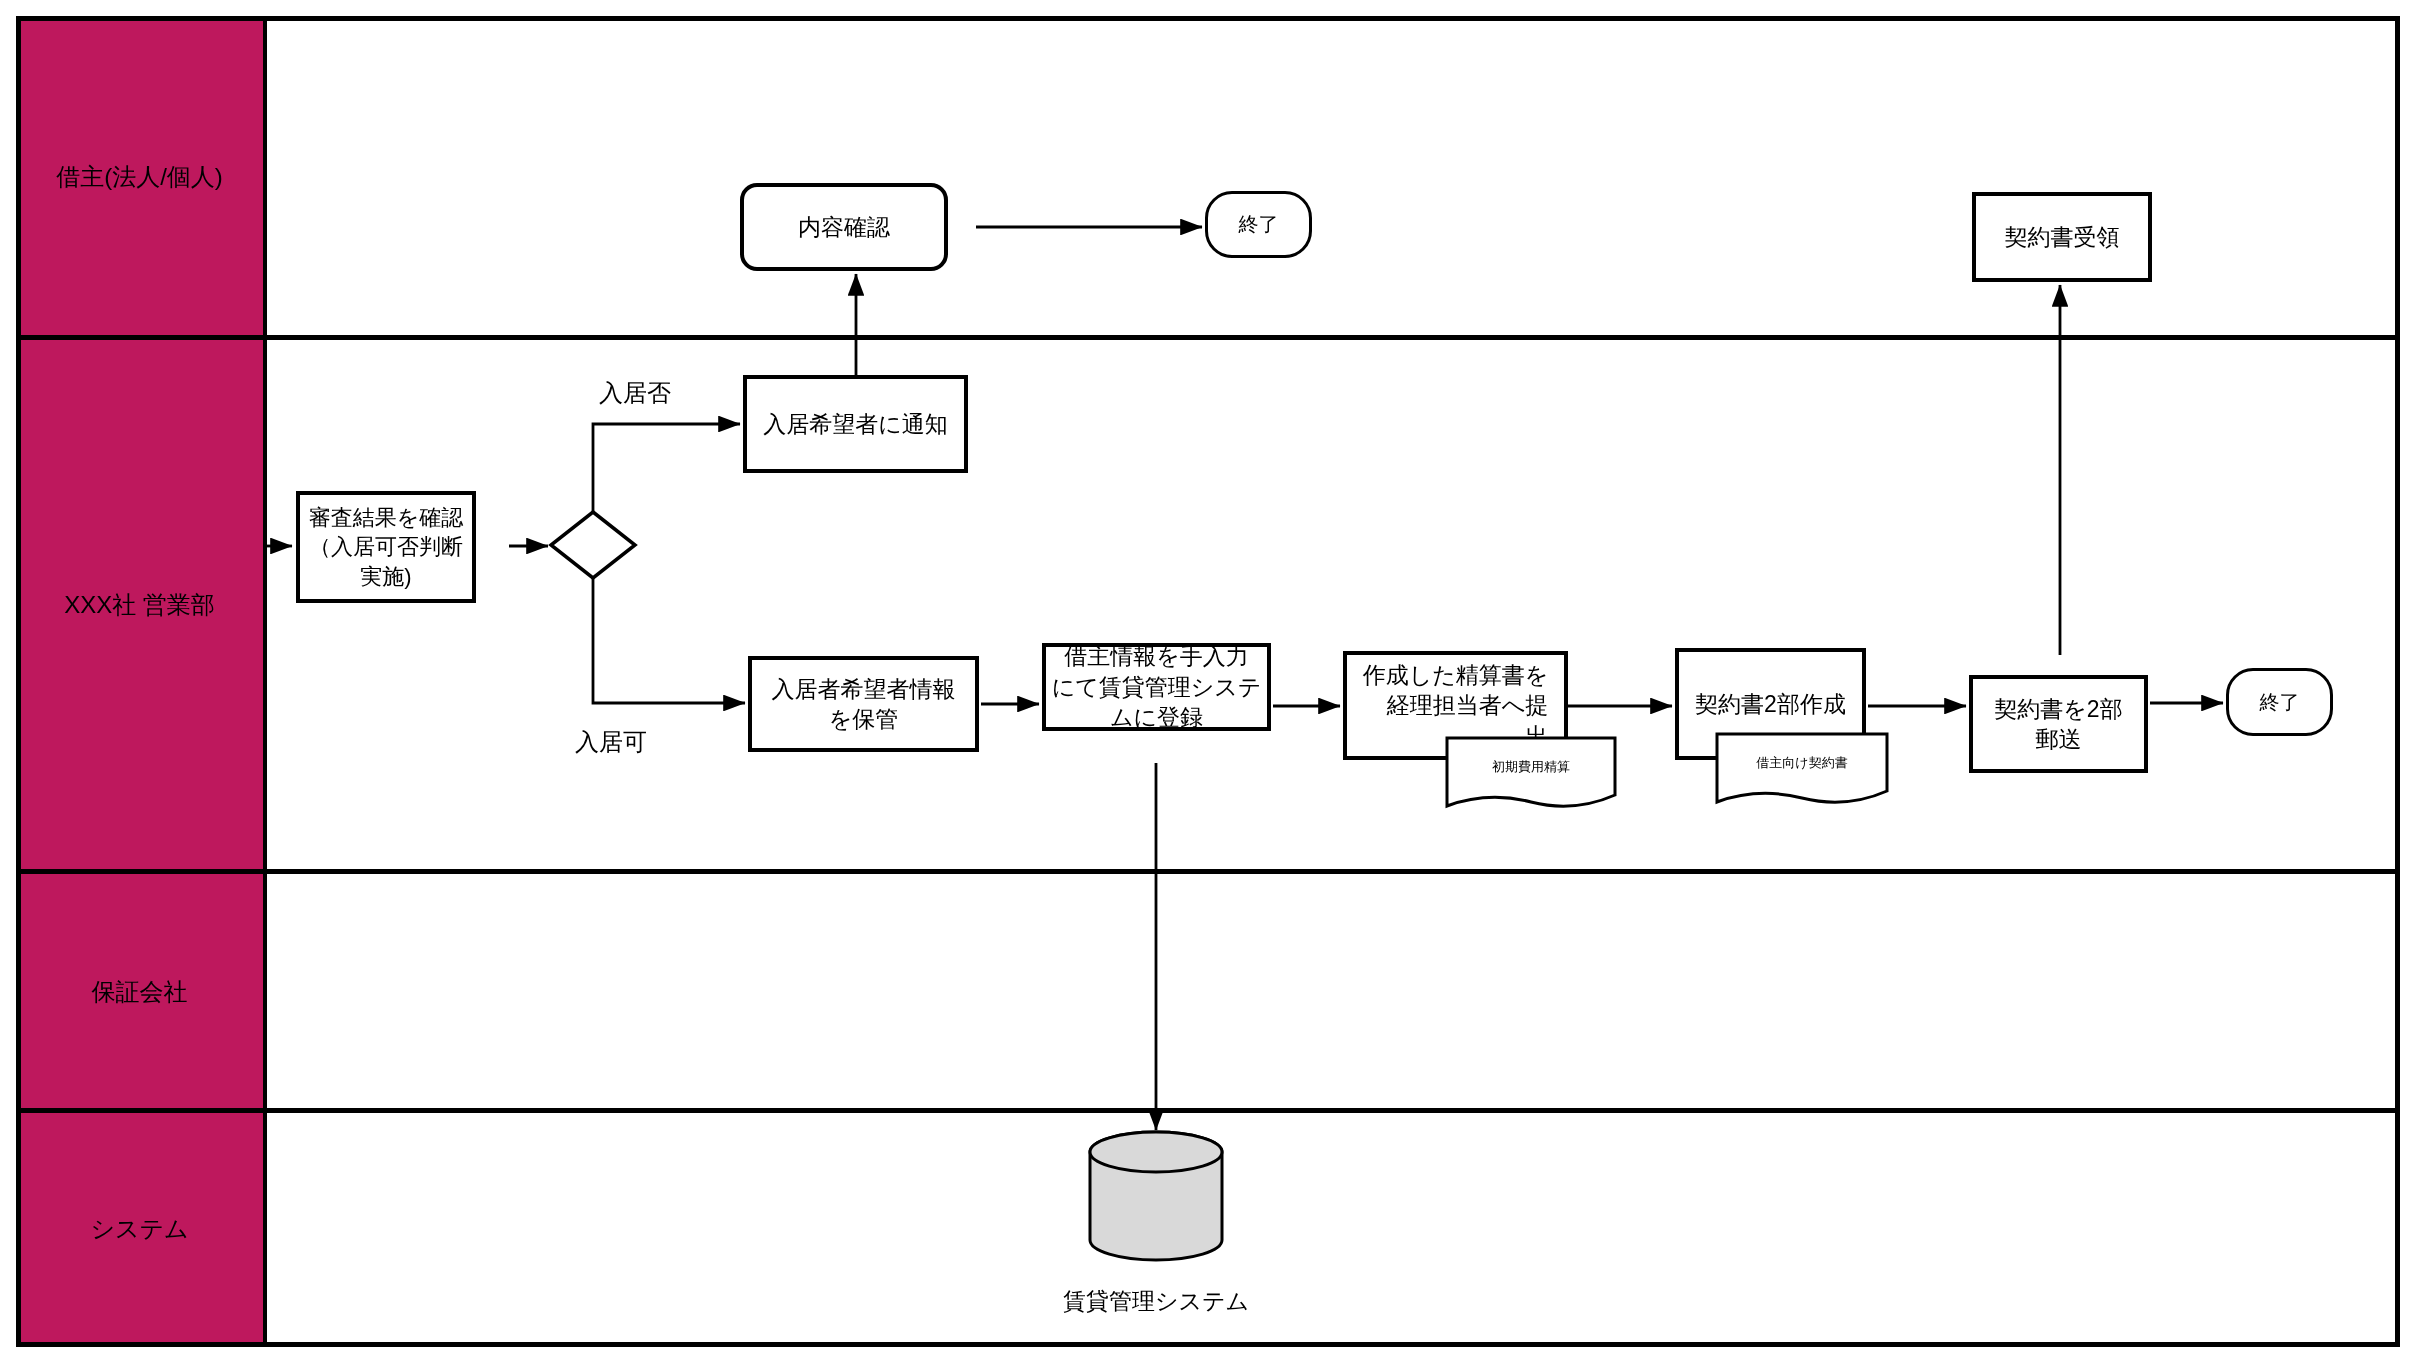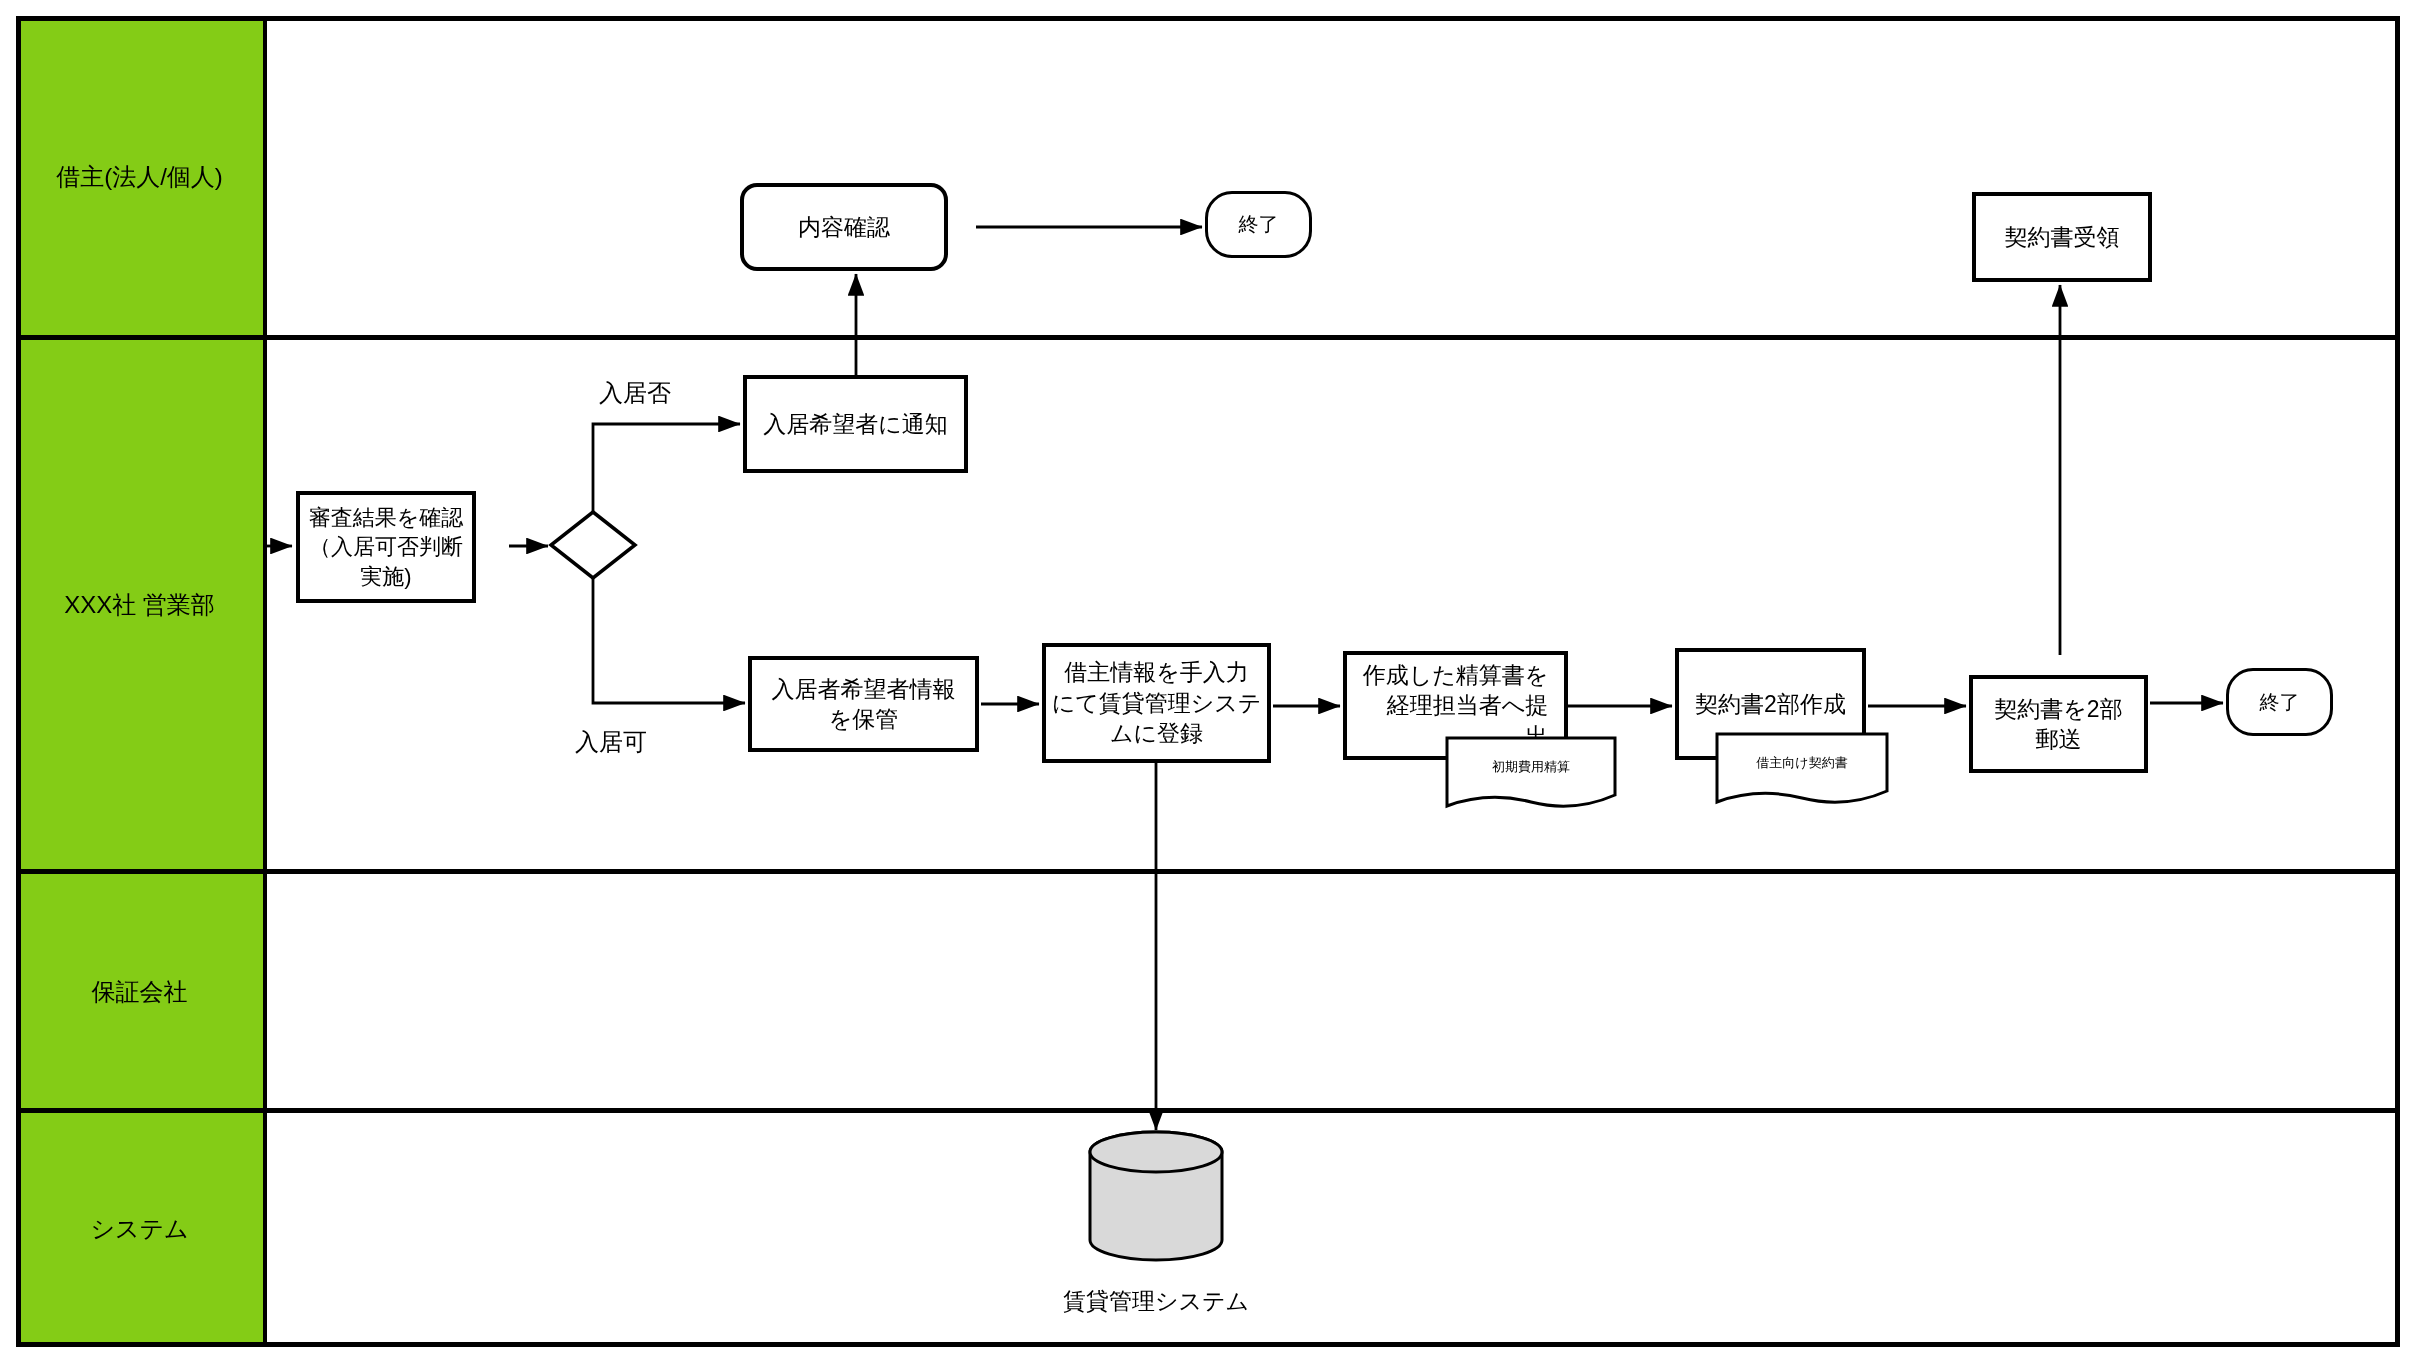--- a/index.html
+++ b/index.html
@@ -1,21 +1,21 @@
 <!DOCTYPE html>
 <html><head>
 <meta charset="utf-8">
 <style>
   html,body{margin:0;padding:0;background:#ffffff;font-family:"Liberation Sans",sans-serif;}
   #canvas{position:relative;width:2416px;height:1366px;background:#ffffff;overflow:hidden;}
 
   
   .frame{position:absolute;left:16px;top:16px;width:2384px;height:1331px;
          border:5px solid #000;box-sizing:border-box;z-index:0;}
-  .lane-cell{position:absolute;left:16px;width:251px;background:#84cc16;
+  .lane-cell{position:absolute;left:16px;width:251px;background:#be185d;
              border-right:4px solid #000;box-sizing:border-box;
              display:flex;align-items:center;justify-content:center;
              font-size:24px;color:#000;z-index:0;text-align:center;}
   .lane-sep{position:absolute;left:16px;width:2384px;height:5px;background:#000;z-index:1;}
 
   
   .node{position:absolute;background:#ffffff;border:4px solid #000;box-sizing:border-box;
         display:flex;align-items:center;justify-content:center;text-align:center;
         font-size:23px;line-height:1.32;color:#000;white-space:pre-line;z-index:2;}
   .terminator{border:3px solid #000;border-radius:27px;font-size:20px;}
@@ -76,21 +76,21 @@
   <div class="node" style="left:1972px;top:192px;width:180px;height:90px;">契約書受領</div>
 
   <div class="node small-font" style="left:296px;top:491px;width:180px;height:112px;">審査結果を確認
 （入居可否判断
 実施)</div>
   <div class="branch-label" style="left:580px;top:377px;width:110px;">入居否</div>
   <div class="branch-label" style="left:556px;top:726px;width:110px;">入居可</div>
   <div class="node" style="left:743px;top:375px;width:225px;height:98px;">入居希望者に通知</div>
   <div class="node" style="left:748px;top:656px;width:231px;height:96px;">入居者希望者情報
 を保管</div>
-  <div class="node" style="left:1042px;top:643px;width:229px;height:120px;">借主情報を手入力
+  <div class="node" style="left:1042px;top:643px;width:229px;height:88px;">借主情報を手入力
 にて賃貸管理システ
 ムに登録</div>
   <div class="node" style="left:1343px;top:651px;width:225px;height:109px;text-align:right;">作成した精算書を
 経理担当者へ提
 出</div>
   <div class="node" style="left:1675px;top:648px;width:191px;height:112px;">契約書2部作成</div>
   <div class="node" style="left:1969px;top:655px;width:179px;height:98px;margin-top:20px;">契約書を2部
 郵送</div>
   <div class="node terminator" style="left:2226px;top:668px;width:107px;height:68px;">終了</div>
 

